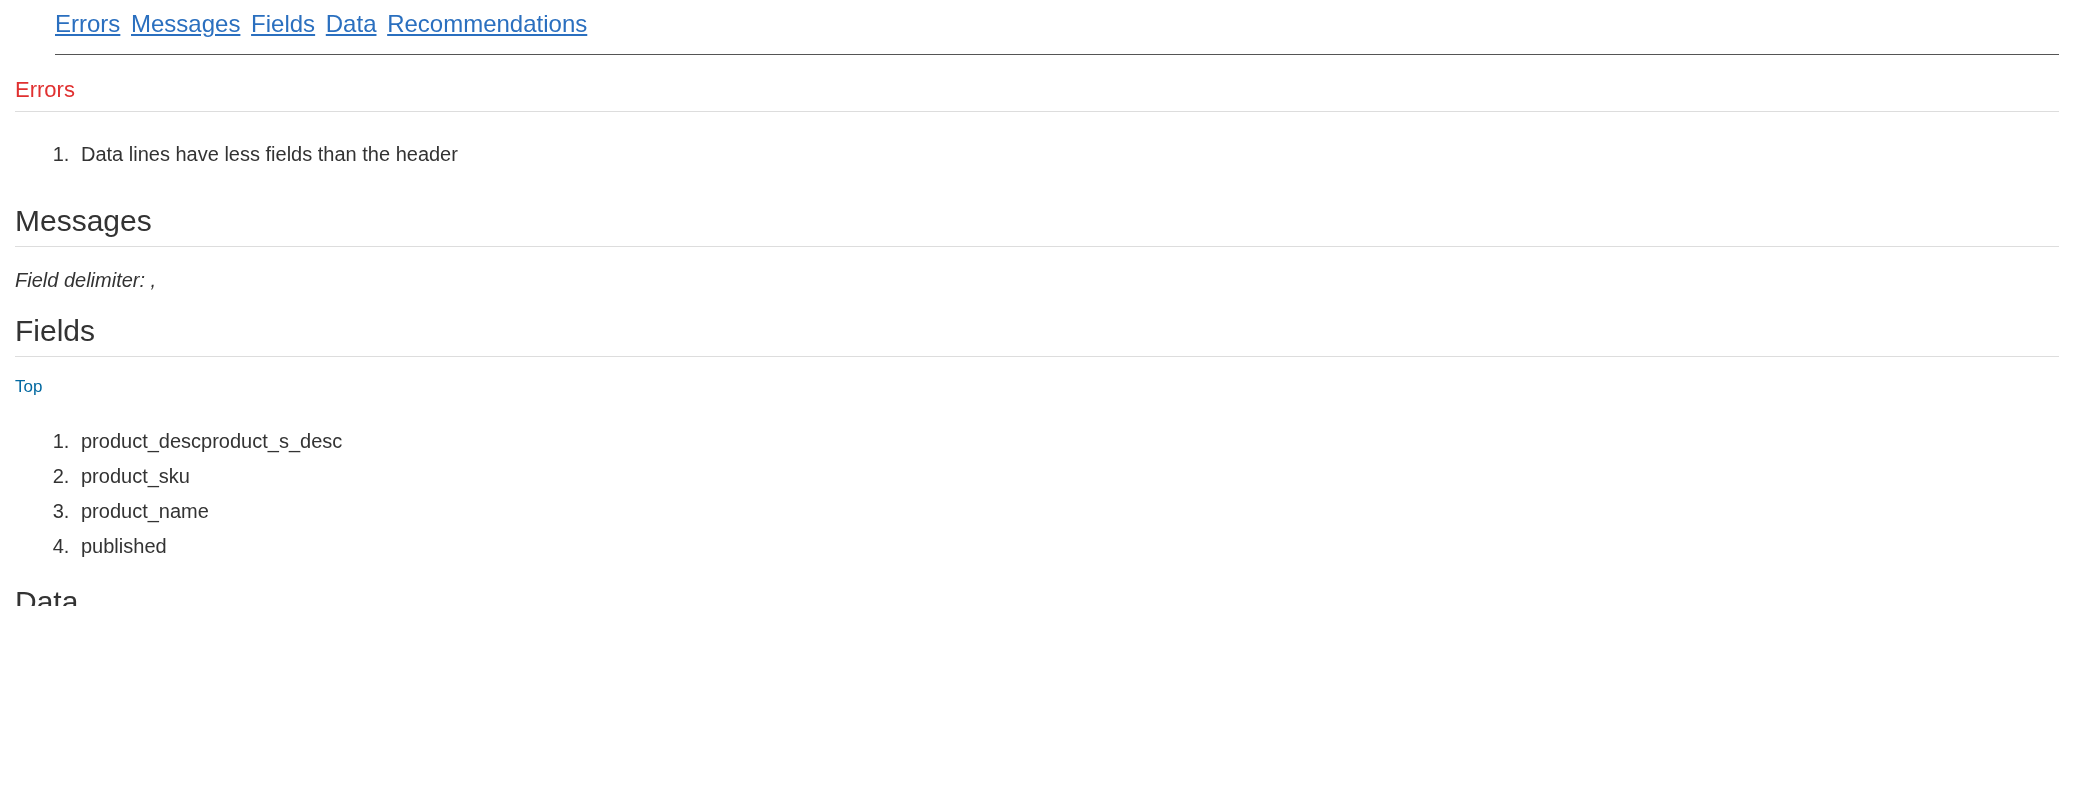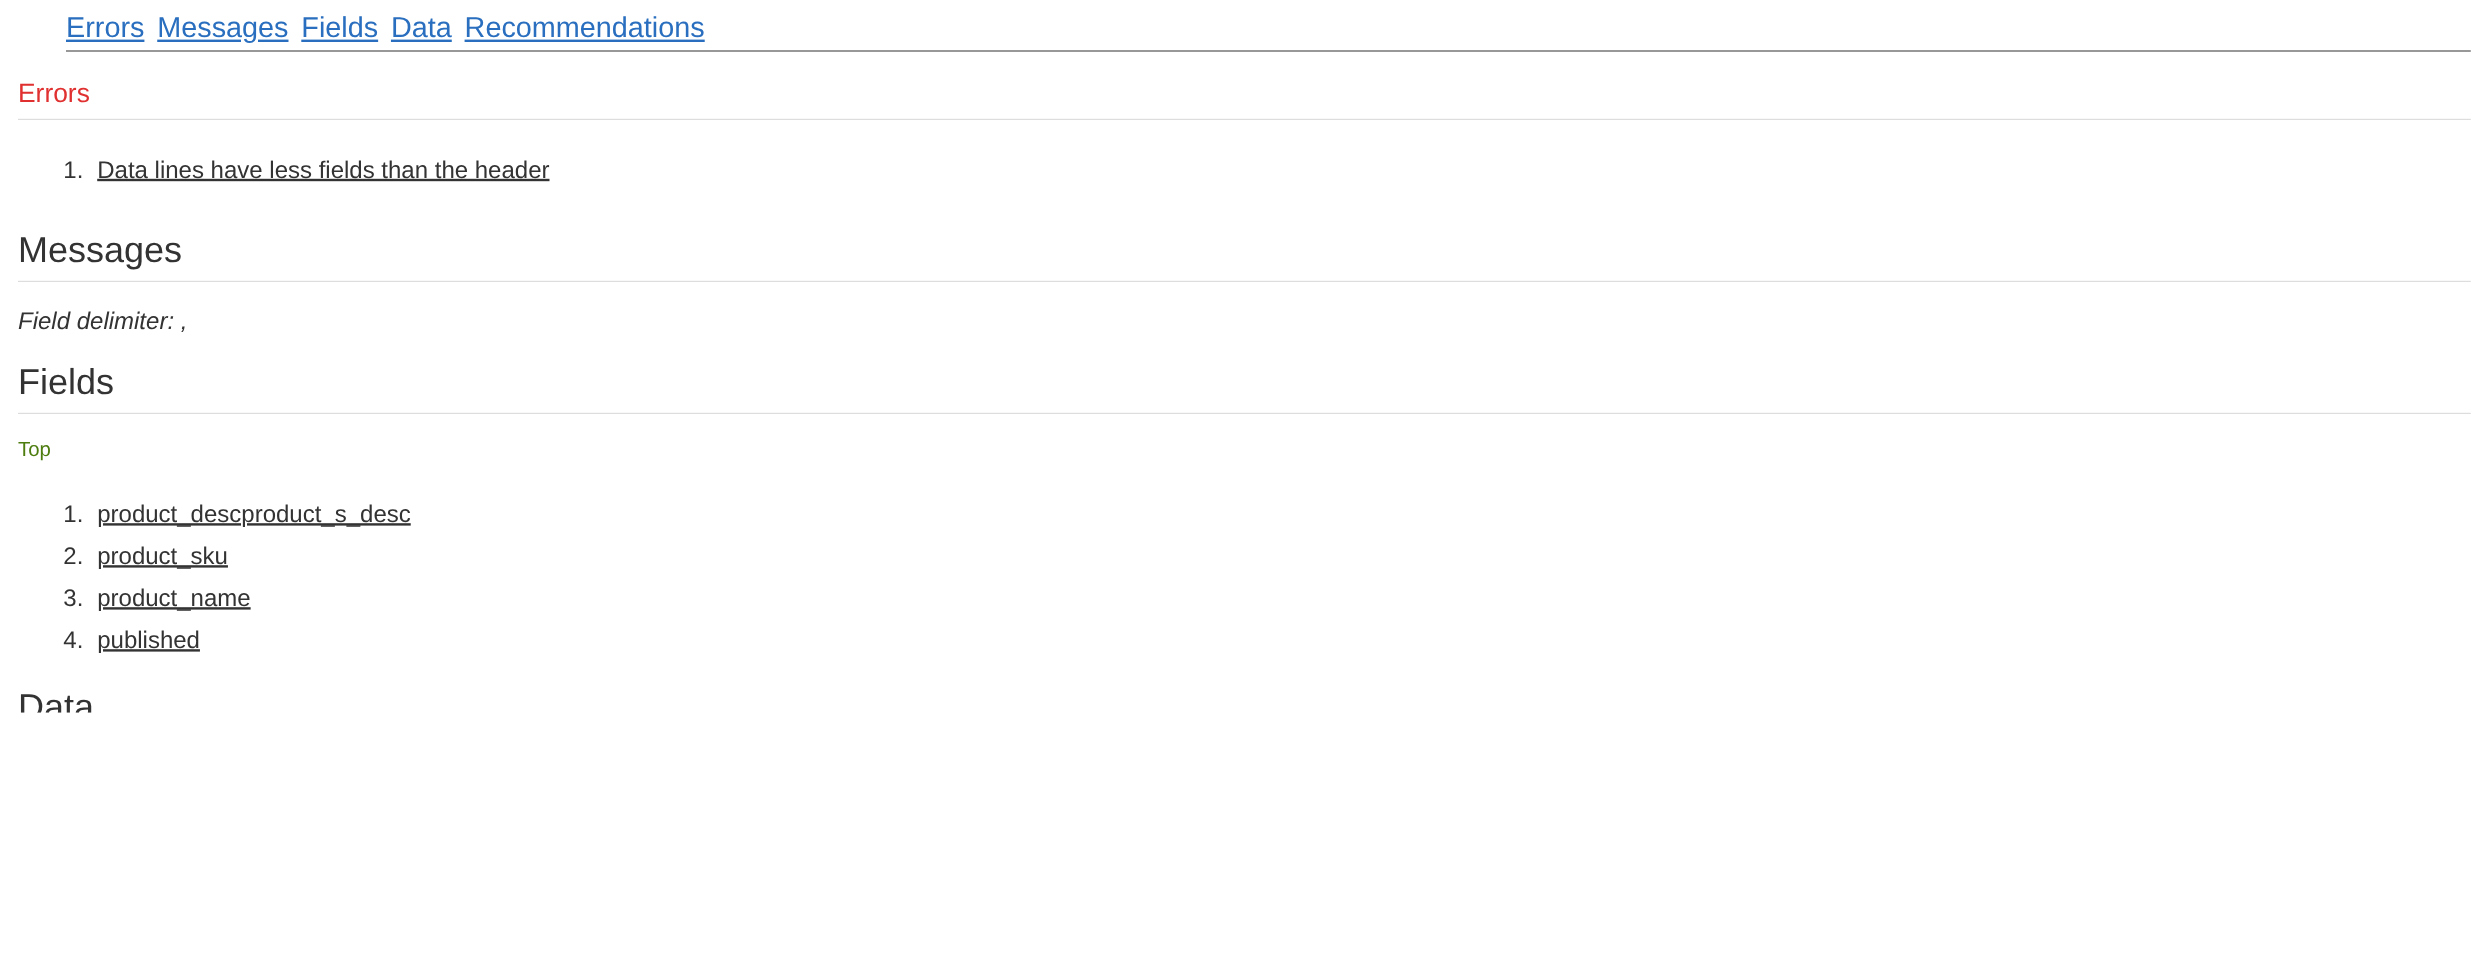--- a/index.html
+++ b/index.html
@@ -10,21 +10,21 @@
     body {
       font-family: -apple-system, BlinkMacSystemFont, "Helvetica Neue", Helvetica, Arial, sans-serif;
       font-size: 18px;
       color: #333;
       background: #fff;
       padding: 0 15px;
     }
     .nav-tabs {
       margin-left: 40px;
       margin-top: 10px;
-      padding-bottom: 4px;
+      padding-bottom: 16px;
       border-bottom: 1px solid #555;
       font-size: 24px;
     }
     .nav-tabs a {
       color: #2a6fbf;
       text-decoration: underline;
       margin-right: 4px;
     }
     .section-heading {
       font-size: 24px;
@@ -38,34 +38,33 @@
       font-size: 22px;
     }
     .section-heading.large {
       font-size: 30px;
       color: #333;
     }
     ol {
       list-style: decimal;
       margin: 25px 0 20px 60px;
       font-size: 20px;
-      text-decoration: underline;
     }
     ol li {
       padding: 6px 0;
       padding-left: 6px;
     }
     .msg-line {
       font-size: 20px;
       margin: 22px 0 5px 0;
       font-style: italic;
     }
     .top-link {
       display: inline-block;
-      color: #4d7c0f;
+      color: #0369a1;
       text-decoration: none;
       font-size: 17px;
       margin-top: 20px;
       margin-bottom: 2px;
     }
     .data-heading {
       font-size: 30px;
       font-weight: 400;
       margin-top: 18px;
       color: #333;

